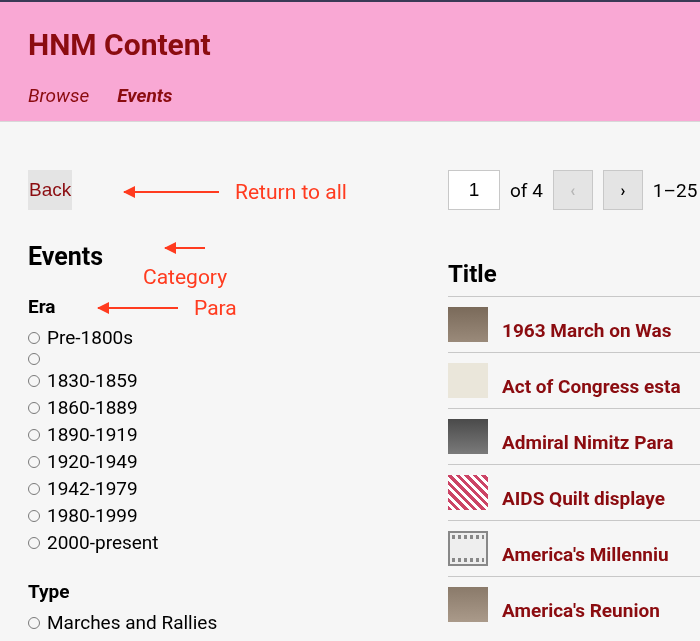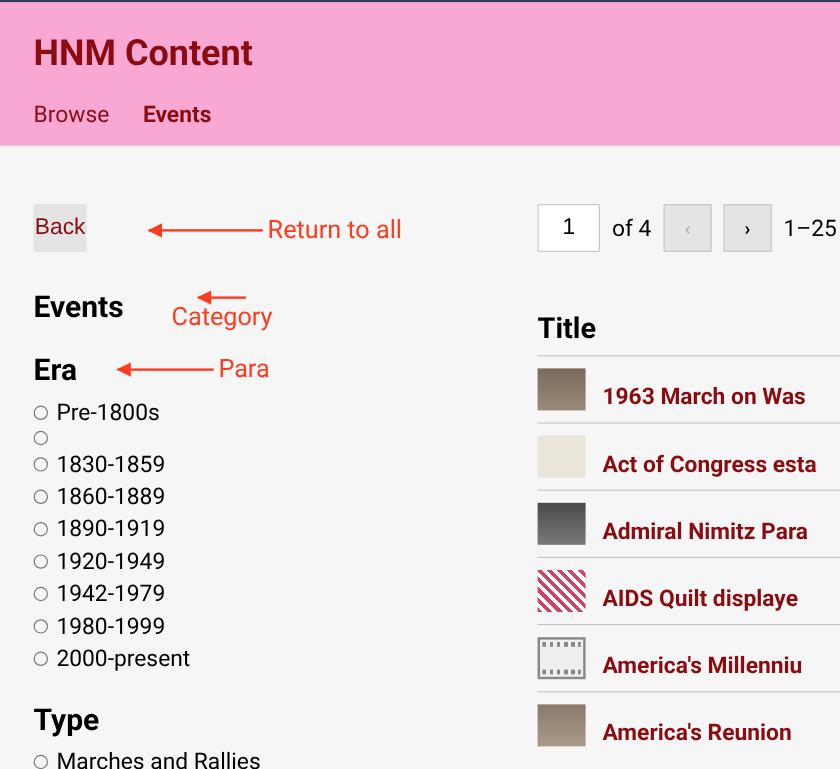--- a/index.html
+++ b/index.html
@@ -25,20 +25,21 @@
   }
   .nav-tabs {
     display: flex;
     gap: 28px;
   }
   .nav-tab {
     color: #8b0c10;
     font-size: 19px;
     padding-bottom: 14px;
     cursor: pointer;
+    font-style: italic;
   }
   .nav-tab.active {
     font-weight: 700;
   }
   .content {
     display: flex;
     padding: 48px 0 0 28px;
     background: #f6f6f6;
     min-height: 540px;
   }
@@ -55,21 +56,21 @@
     cursor: pointer;
     border: none;
   }
   .category-title {
     font-size: 25px;
     font-weight: 700;
     color: #000;
     margin-top: 32px;
   }
   .facet-title {
-    font-size: 25px;
+    font-size: 19px;
     font-weight: 700;
     color: #000;
     margin-top: 24px;
     margin-bottom: 6px;
   }
   .facet-list {
     list-style: none;
   }
   .facet-item {
     display: flex;
@@ -86,21 +87,21 @@
     border-radius: 50%;
     margin-right: 7px;
     flex-shrink: 0;
   }
   .anno {
     position: absolute;
     color: #ff3b1f;
     font-size: 21px;
     display: flex;
     align-items: center;
-    gap: 4px;
+    gap: 16px;
     pointer-events: none;
   }
   .anno-arrow {
     width: 95px;
     height: 2px;
     background: #ff3b1f;
     position: relative;
   }
   .anno-arrow::before {
     content: "";

